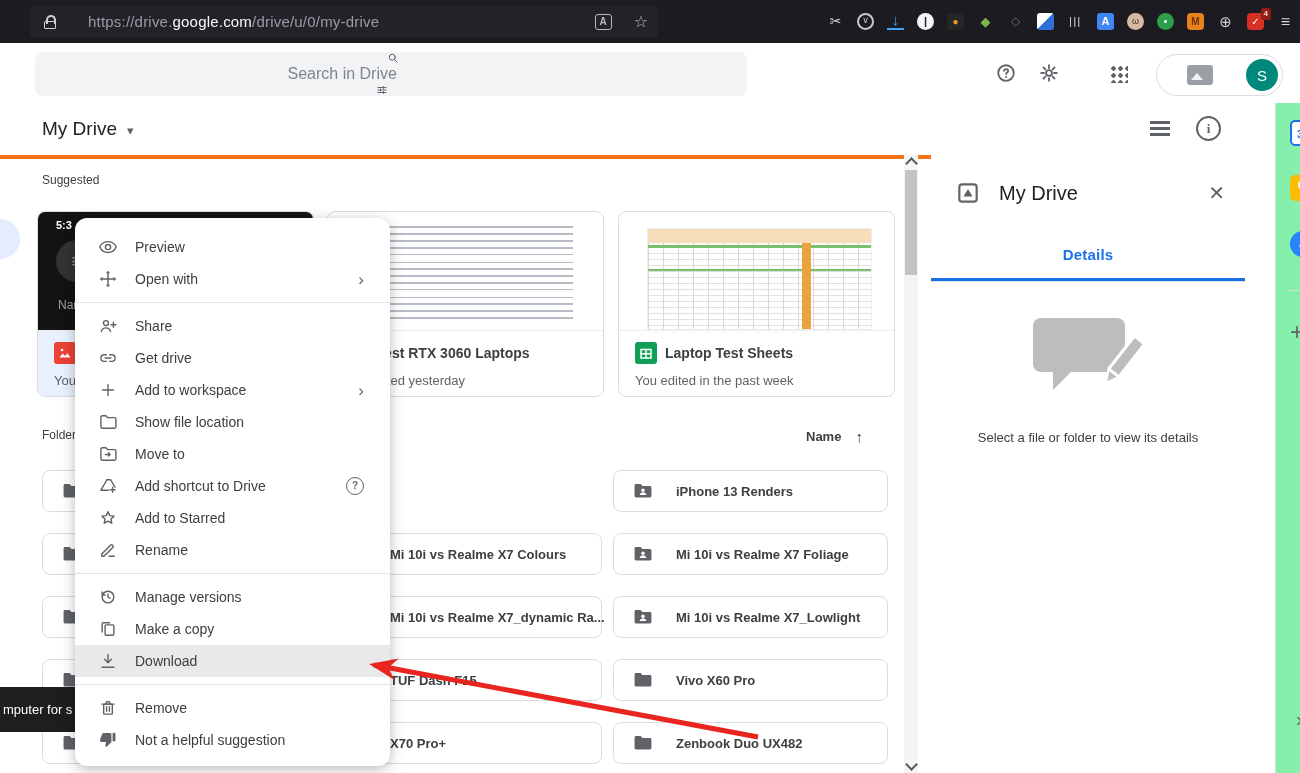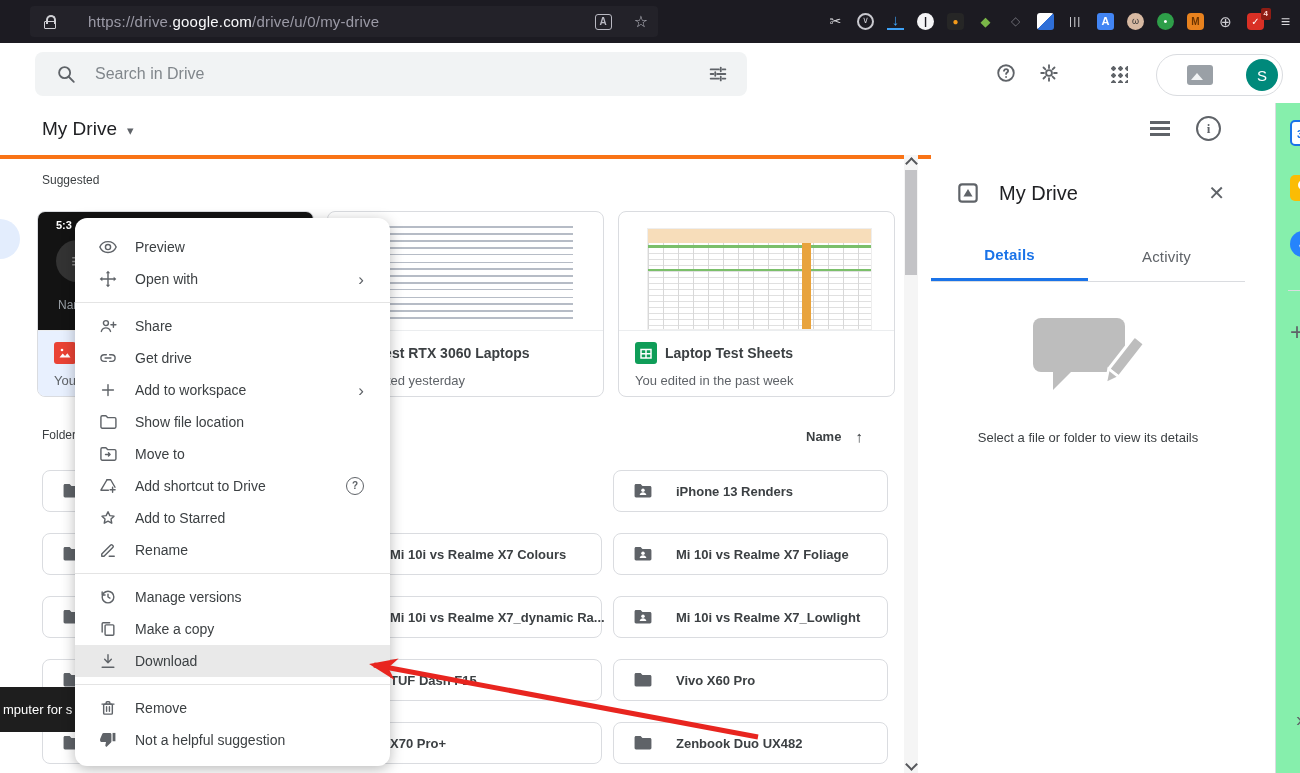--- a/index.html
+++ b/index.html
@@ -31,21 +31,21 @@
   .e10{background:#d7b9a2;border-radius:50%;color:#333;font-size:9px;}
   .e11{background:#2e9e49;border-radius:50%;color:#fff;font-size:11px;}
   .e12{background:#e8821e;border-radius:4px;color:#6b3400;font-weight:bold;font-size:10px;}
   .e13{color:#cfcfd4;font-size:15px;}
   .e14{background:#d93025;border-radius:4px;color:#fff;font-size:10px;}
   .e15{color:#d8d8dc;font-size:16px;}
   .extbadge{position:absolute;top:-5px;right:-7px;background:#8f1d14;color:#ffd9d4;font-size:8px;line-height:10px;padding:1px 3px;border-radius:2px;font-weight:bold;}
 
   
   #appheader{position:absolute;left:0;top:43px;width:1300px;height:60px;background:#fff;}
-  #searchbar{position:absolute;left:35px;top:9px;width:712px;height:44px;background:#f1f3f4;border-radius:8px;display:flex;align-items:center;}
+  #searchbar{position:absolute;left:35px;top:9px;width:712px;height:44px;background:#f1f3f4;border-radius:8px;display:flex;align-items:center;flex-direction:column;}
   #searchinput{flex:1;border:none;background:transparent;outline:none;font-size:16px;color:#202124;font-family:inherit;}
   #searchinput::placeholder{color:#80868b;}
   .hsvg{width:22px;height:22px;}
   .s{stroke:#5f6368;stroke-width:1.7;fill:none;stroke-linecap:round;stroke-linejoin:round;}
   .f{fill:#5f6368;}
   .s2{stroke:#5f6368;stroke-width:2;fill:none;stroke-linecap:round;}
   #accountpill{position:absolute;left:1156px;top:11px;width:125px;height:40px;border:1px solid #dadce0;border-radius:21px;display:flex;align-items:center;justify-content:space-between;background:#fff;}
   .brokenimg{width:26px;height:20px;background:#9aa0a6;border-radius:3px;margin-left:30px;position:relative;}
   .brokenimg:after{content:"";position:absolute;left:4px;top:8px;border-left:6px solid transparent;border-right:6px solid transparent;border-bottom:7px solid #f1f3f4;}
   .avatar{width:32px;height:32px;border-radius:50%;background:#00897b;color:#fff;font-size:15px;display:flex;align-items:center;justify-content:center;margin-right:4px;}
@@ -510,21 +510,20 @@
     <div id="panelhead">
       <svg width="26" height="26" viewBox="0 0 24 24">
           <rect class="s2" x="4" y="4" width="16" height="16" rx="2.5"></rect>
           <path d="M12 8.2l4.2 7H7.8z" fill="#5f6368"></path>
         </svg>
       <span id="paneltitle">My Drive</span>
       <span class="closex">✕</span>
     </div>
     <div id="ptabs">
       <div class="ptab active">Details</div>
-      <div class="ptab idle">Activity</div>
     </div>
     <div id="emptywrap">
       <svg width="150" height="100" viewBox="0 0 150 100">
         <rect x="20" y="8" width="92" height="54" rx="8" fill="#bdbdbd"></rect>
         <polygon points="40,60 40,80 60,60" fill="#bdbdbd"></polygon>
         <g transform="rotate(38 104 58)">
             <rect x="98" y="22" width="13" height="42" rx="2" fill="#bdbdbd" stroke="#fff" stroke-width="3"></rect>
             <path d="M98 64l6.5 13 6.5-13z" fill="#bdbdbd" stroke="#fff" stroke-width="2.5"></path>
           </g>
       </svg>

